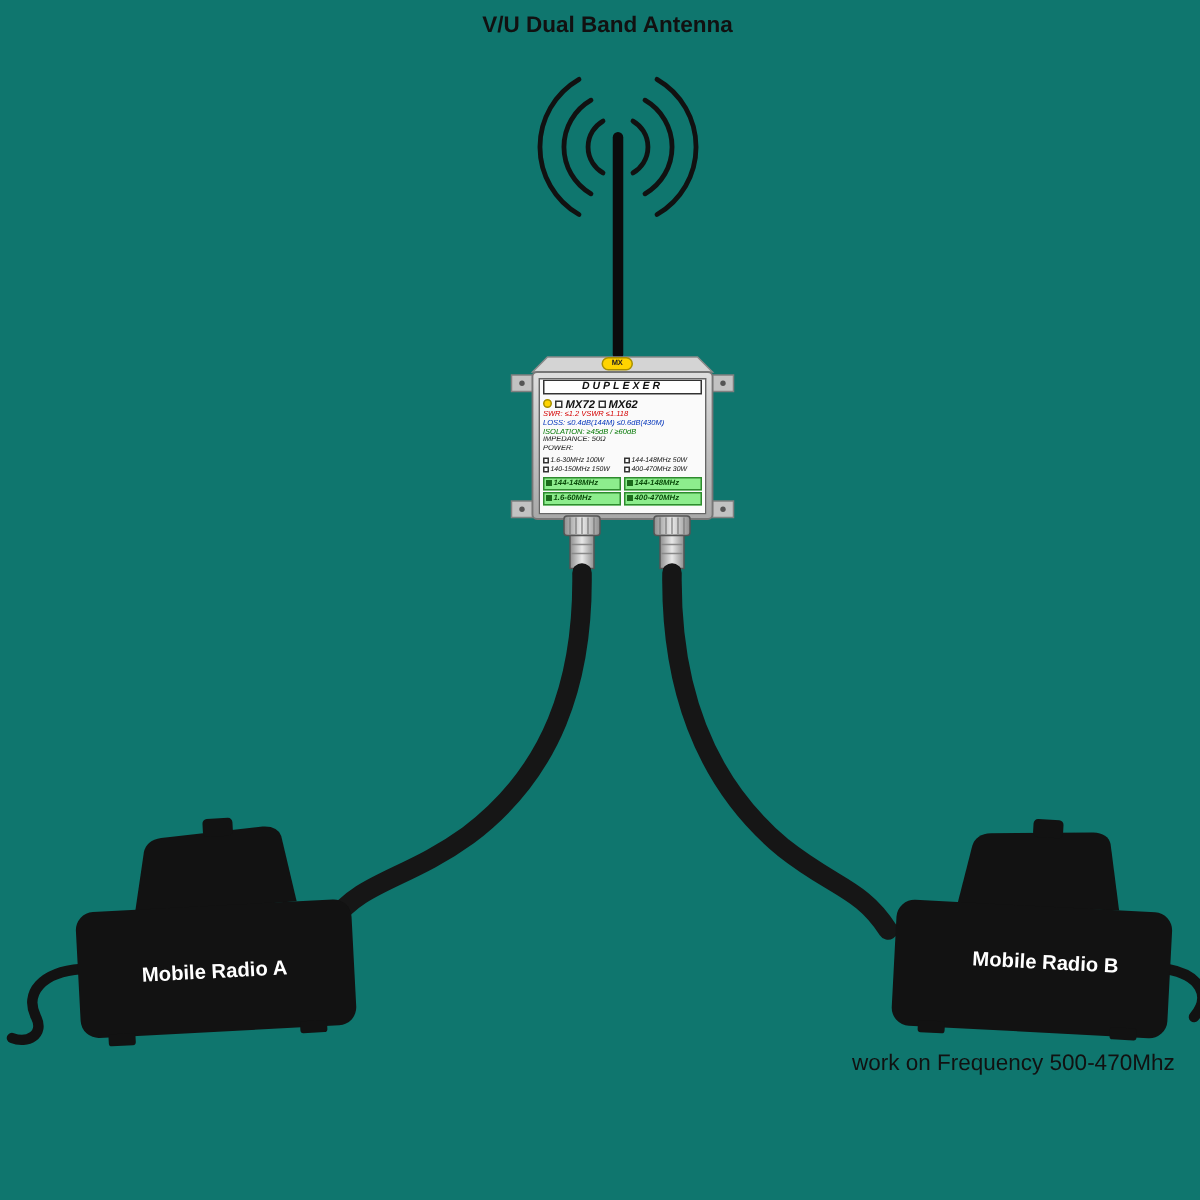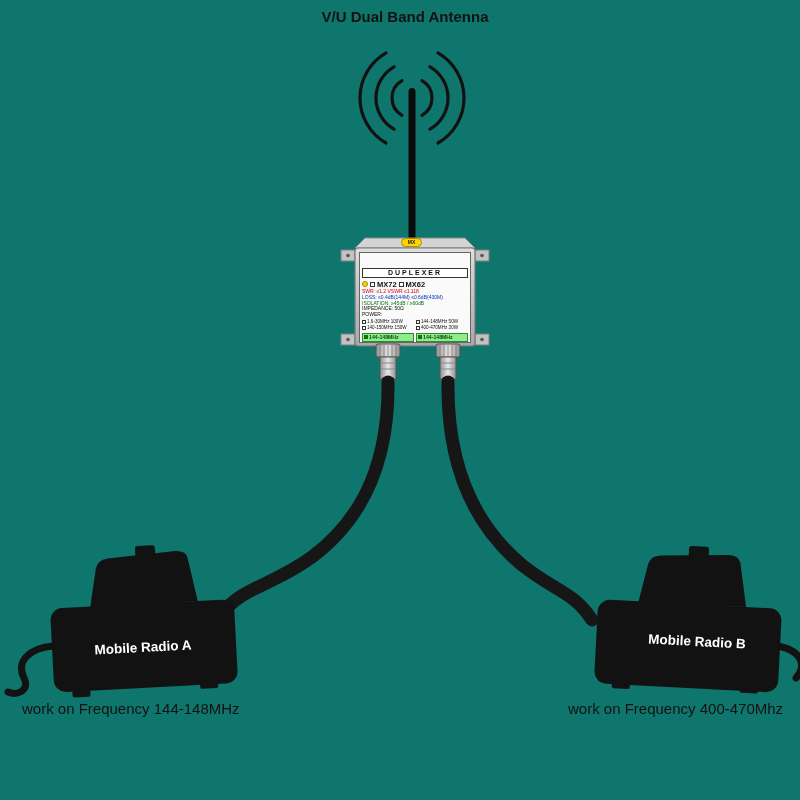--- a/index.html
+++ b/index.html
@@ -8,22 +8,22 @@
   svg.art{position:absolute;left:0;top:0;}
 
   .title{position:absolute;top:8px;left:405px;transform:translateX(-50%);
          font-size:15px;font-weight:bold;color:#111;white-space:nowrap;}
 
   .badge{position:absolute;left:401px;top:238px;width:21px;height:9px;box-sizing:border-box;
          background:#ffd400;border:1px solid #a89000;border-radius:5px;
          font-size:5px;font-weight:bold;line-height:7px;text-align:center;color:#222;}
 
   .panel{position:absolute;left:359px;top:252px;width:112px;height:91px;box-sizing:border-box;
-         background:#fafafa;border:1px solid #666;padding:15px 2px;font-size:5px;color:#111;
-         overflow:hidden;}
+         background:#fafafa;border:1px solid #666;padding:0 2px;font-size:5px;color:#111;
+         overflow:hidden;font-style:italic;}
   .hdr{font-size:7px;font-weight:bold;text-align:center;letter-spacing:2px;
        border:1px solid #333;line-height:8px;background:#fff;margin-bottom:1px;}
   .models{display:flex;align-items:center;gap:2px;height:10px;}
   .dot{width:6px;height:6px;border-radius:50%;background:#ffd400;border:1px solid #a89000;box-sizing:border-box;}
   .cb{width:5px;height:5px;border:1px solid #333;background:#fff;box-sizing:border-box;flex:0 0 auto;}
   .mname{font-weight:bold;font-size:7.5px;line-height:9px;}
   .spec{font-size:5px;line-height:5.8px;white-space:nowrap;overflow:hidden;}
   .spec.red{color:#d40000;} .spec.blue{color:#0033bb;} .spec.green{color:#007700;}
   .spec.black{color:#111;}
   .opts{display:grid;grid-template-columns:1fr 1fr;column-gap:2px;font-size:4.6px;line-height:6px;margin-top:1px;}
@@ -193,16 +193,15 @@
       <span class="band">
         <span class="cbg"></span>
         <span>400-470MHz</span>
       </span>
     </div>
   </div>
 
   <div class="rlabel a">Mobile Radio A</div>
   <div class="rlabel b">Mobile Radio B</div>
 
-  <div class="caption left">work on Frequency 144-148MHz</div>
-  <div class="caption right">work on Frequency 400-470Mhz</div>
+  <div class="caption right">work on Frequency 500-470Mhz</div>
 
 </div>
 
 </body></html>

